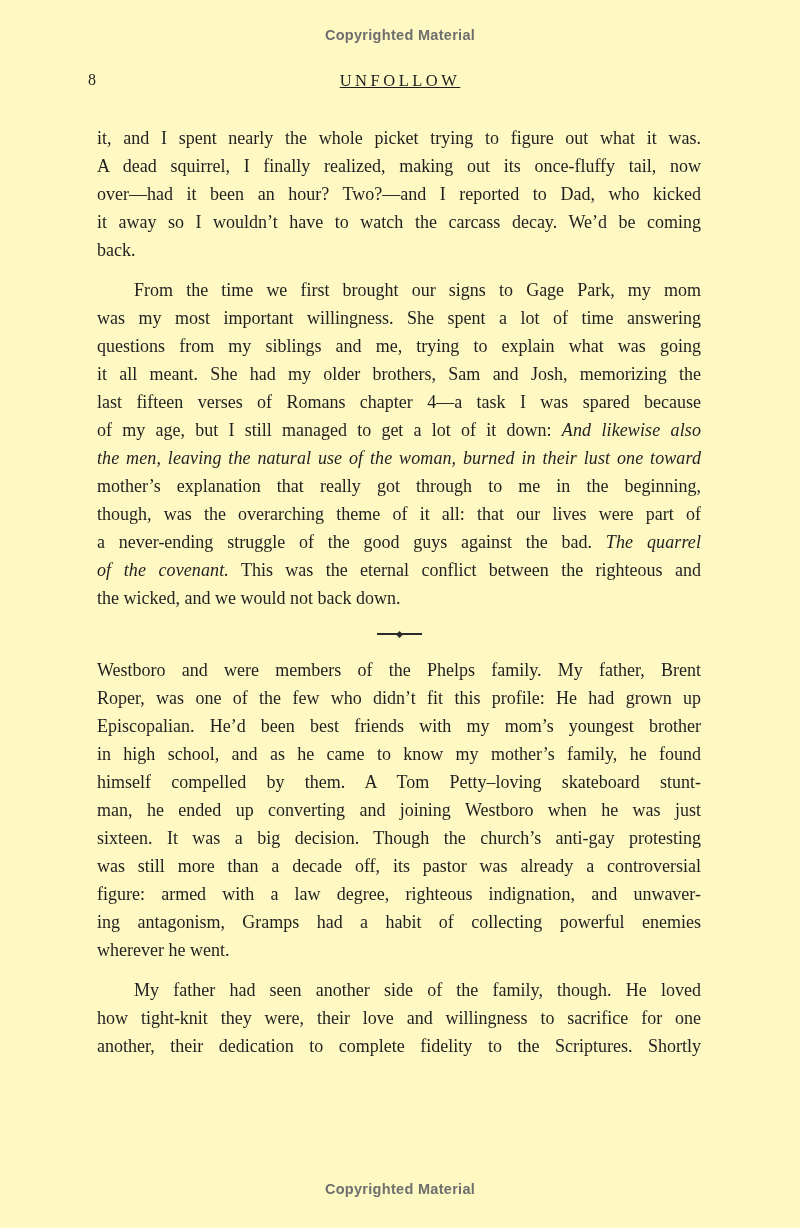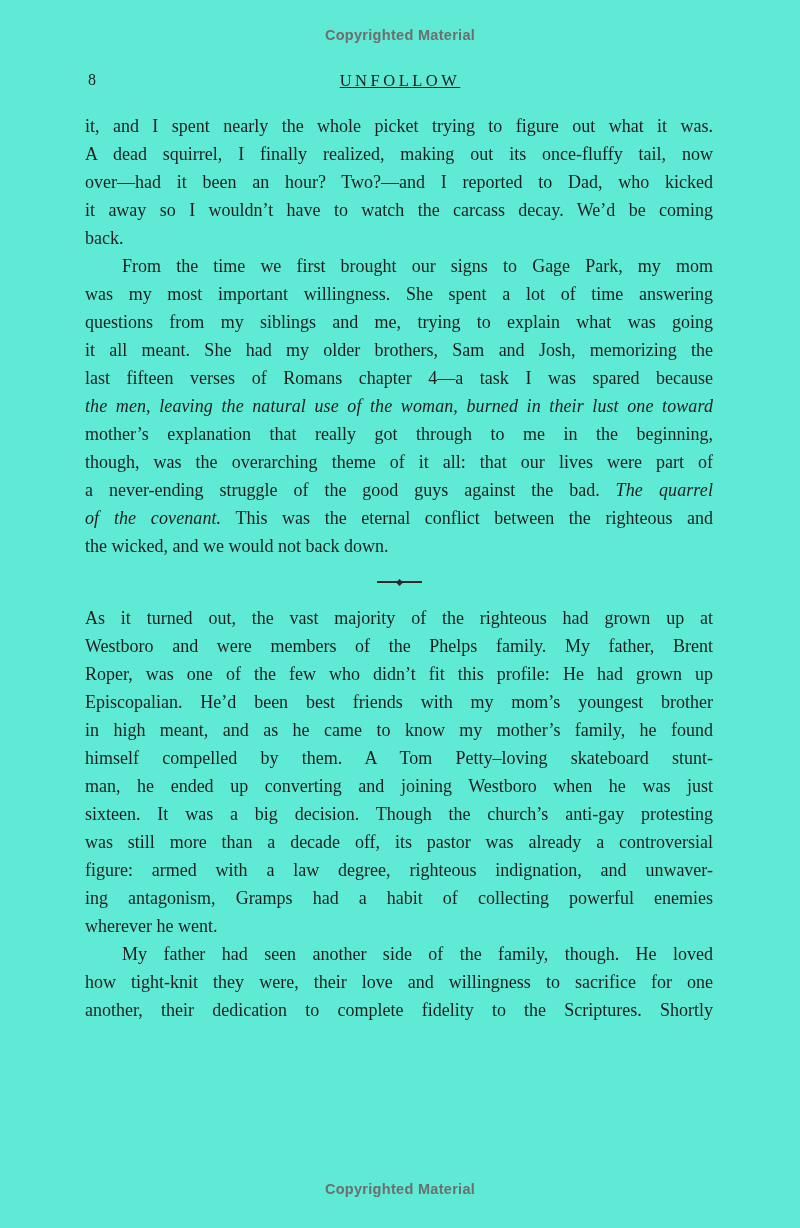--- a/index.html
+++ b/index.html
@@ -4,21 +4,21 @@
 <style>
   html, body {
     margin: 0;
     padding: 0;
     background: #ffffff;
   }
   .page {
     position: relative;
     width: 800px;
     height: 1228px;
-    background: #5eead4;
+    background: #fef9c3;
     overflow: hidden;
     font-family: "Liberation Serif", serif;
     color: #1f1f1f;
   }
   .copyright {
     position: absolute;
     left: 0;
     width: 800px;
     text-align: center;
     font-family: "Liberation Sans", sans-serif;
@@ -55,21 +55,21 @@
   }
   .body-text {
     position: absolute;
     top: 112px;
     left: 85px;
     width: 628px;
     font-size: 18px;
     line-height: 28px;
     color: #1f1f1f;
   }
-  .paragraph { margin: 0; }
+  .paragraph { margin: 12px; }
   .line {
     text-align: justify;
     text-align-last: justify;
     white-space: normal;
   }
   .line.last { text-align-last: left; }
   .line.indent { text-indent: 37px; }
   .line em {
     font-style: italic;
     letter-spacing: 0.1px;
@@ -113,38 +113,38 @@
         <div class="line"><span>over—had it been an hour? Two?—and I reported to Dad, who kicked</span></div>
         <div class="line"><span>it away so I wouldn’t have to watch the carcass decay. We’d be coming</span></div>
         <div class="line last"><span>back.</span></div>
       </div>
       <div class="paragraph">
         <div class="line indent"><span>From the time we first brought our signs to Gage Park, my mom</span></div>
         <div class="line"><span>was my most important willingness. She spent a lot of time answering</span></div>
         <div class="line"><span>questions from my siblings and me, trying to explain what was going</span></div>
         <div class="line"><span>it all meant. She had my older brothers, Sam and Josh, memorizing the</span></div>
         <div class="line"><span>last fifteen verses of Romans chapter 4—a task I was spared because</span></div>
+        <div class="line"><span>of my age, but I still managed to get a lot of it down: </span><em>And likewise also</em></div>
         <div class="line"><em>the men, leaving the natural use of the woman, burned in their lust one toward</em></div>
         <div class="line"><span>mother’s explanation that really got through to me in the beginning,</span></div>
         <div class="line"><span>though, was the overarching theme of it all: that our lives were part of</span></div>
         <div class="line"><span>a never-ending struggle of the good guys against the bad. </span><em>The quarrel</em></div>
         <div class="line"><em>of the covenant.</em><span> This was the eternal conflict between the righteous and</span></div>
         <div class="line last"><span>the wicked, and we would not back down.</span></div>
       </div>
       <div class="section-break">
         <span class="rule"></span>
         <span class="diamond"></span>
         <span class="rule"></span>
       </div>
       <div class="paragraph">
-        <div class="line"><span>As it turned out, the vast majority of the righteous had grown up at</span></div>
         <div class="line"><span>Westboro and were members of the Phelps family. My father, Brent</span></div>
         <div class="line"><span>Roper, was one of the few who didn’t fit this profile: He had grown up</span></div>
         <div class="line"><span>Episcopalian. He’d been best friends with my mom’s youngest brother</span></div>
-        <div class="line"><span>in high meant, and as he came to know my mother’s family, he found</span></div>
+        <div class="line"><span>in high school, and as he came to know my mother’s family, he found</span></div>
         <div class="line"><span>himself compelled by them. A Tom Petty–loving skateboard stunt-</span></div>
         <div class="line"><span>man, he ended up converting and joining Westboro when he was just</span></div>
         <div class="line"><span>sixteen. It was a big decision. Though the church’s anti-gay protesting</span></div>
         <div class="line"><span>was still more than a decade off, its pastor was already a controversial</span></div>
         <div class="line"><span>figure: armed with a law degree, righteous indignation, and unwaver-</span></div>
         <div class="line"><span>ing antagonism, Gramps had a habit of collecting powerful enemies</span></div>
         <div class="line last"><span>wherever he went.</span></div>
       </div>
       <div class="paragraph">
         <div class="line indent"><span>My father had seen another side of the family, though. He loved</span></div>

